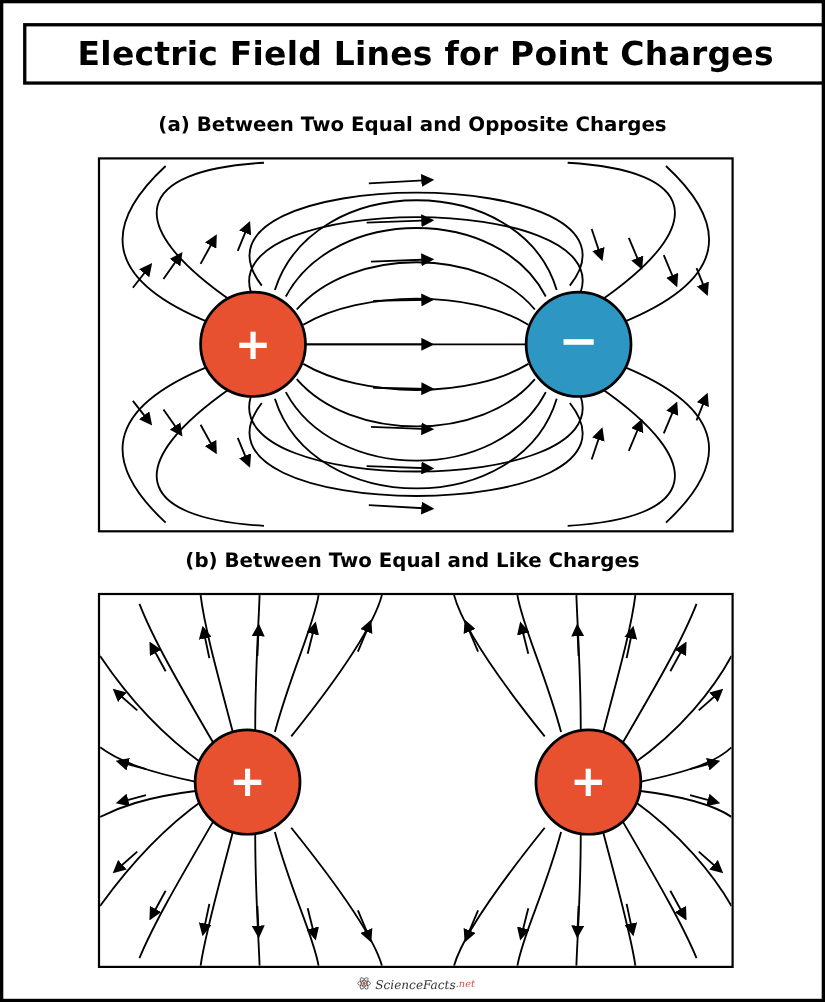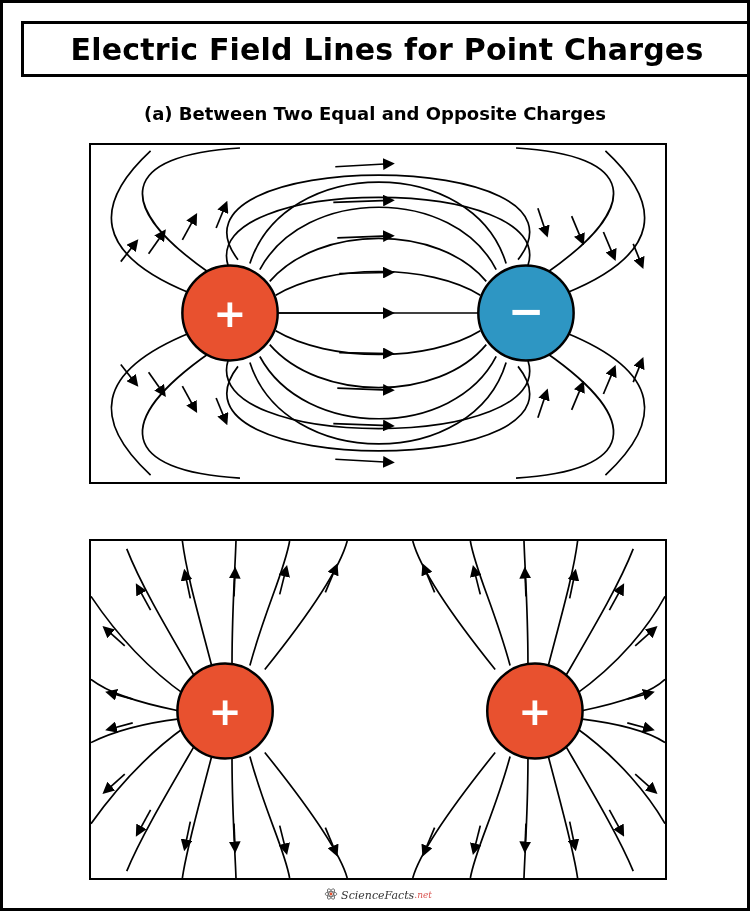--- a/index.html
+++ b/index.html
@@ -182,20 +182,21 @@
         <circle cx="140" cy="170" r="48" fill="#e8512f" stroke="#000" stroke-width="2.5"></circle>
         <text x="140" y="170" text-anchor="middle" dominant-baseline="central" fill="#ffffff" font-family="DejaVu Sans, sans-serif" font-size="40" font-weight="bold">+</text>
       </g>
       <g>
         <circle cx="438" cy="170" r="48" fill="#2e96c3" stroke="#000" stroke-width="2.5"></circle>
         <text x="438" y="168" text-anchor="middle" dominant-baseline="central" fill="#ffffff" font-family="DejaVu Sans, sans-serif" font-size="44" font-weight="bold">−</text>
       </g>
     </svg>
   </div>
 
+  <div class="caption" id="caption-b">(b) Between Two Equal and Like Charges</div>
 
   <div class="panel" id="panel-b">
     <svg viewBox="0 0 578 341" preserveAspectRatio="none">
       <defs>
         <marker id="ah2" viewBox="0 0 12 12" refX="6" refY="6" markerWidth="7" markerHeight="7" orient="auto">
           <path d="M 0 0 L 12 6 L 0 12 z" fill="#000"></path>
         </marker>
       </defs>
       <g fill="none" stroke="#000" stroke-width="1.7">
 

